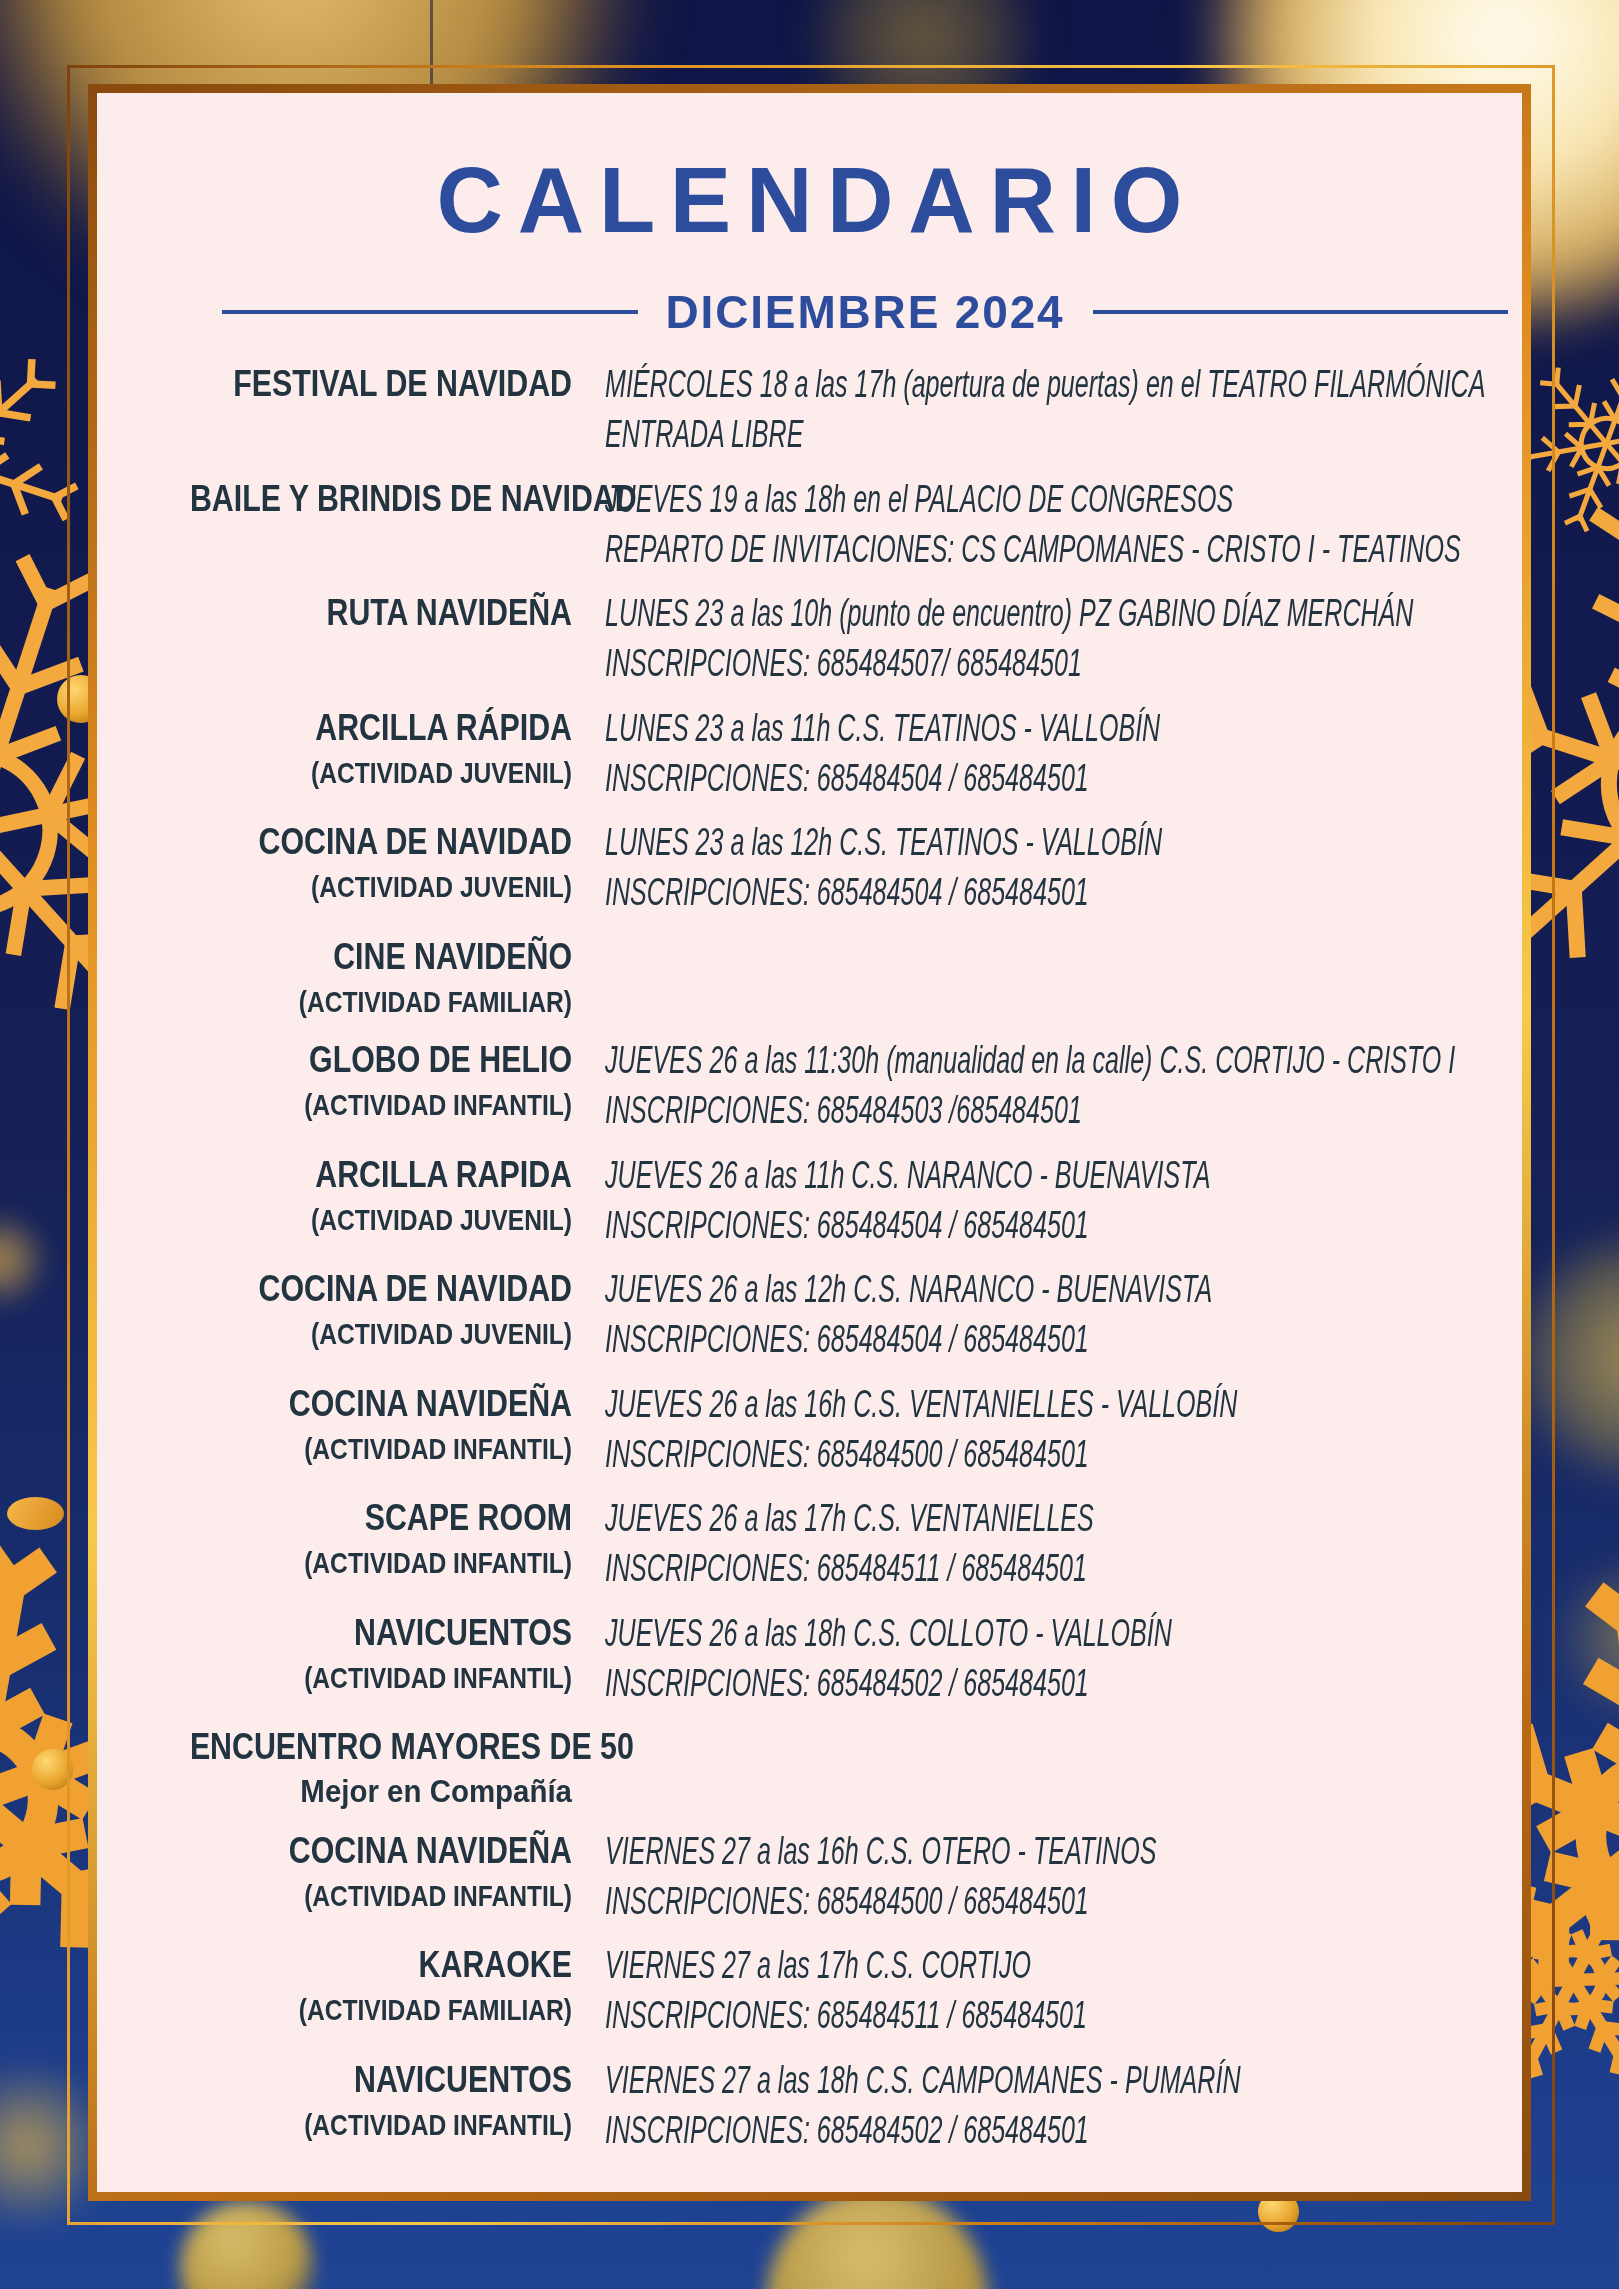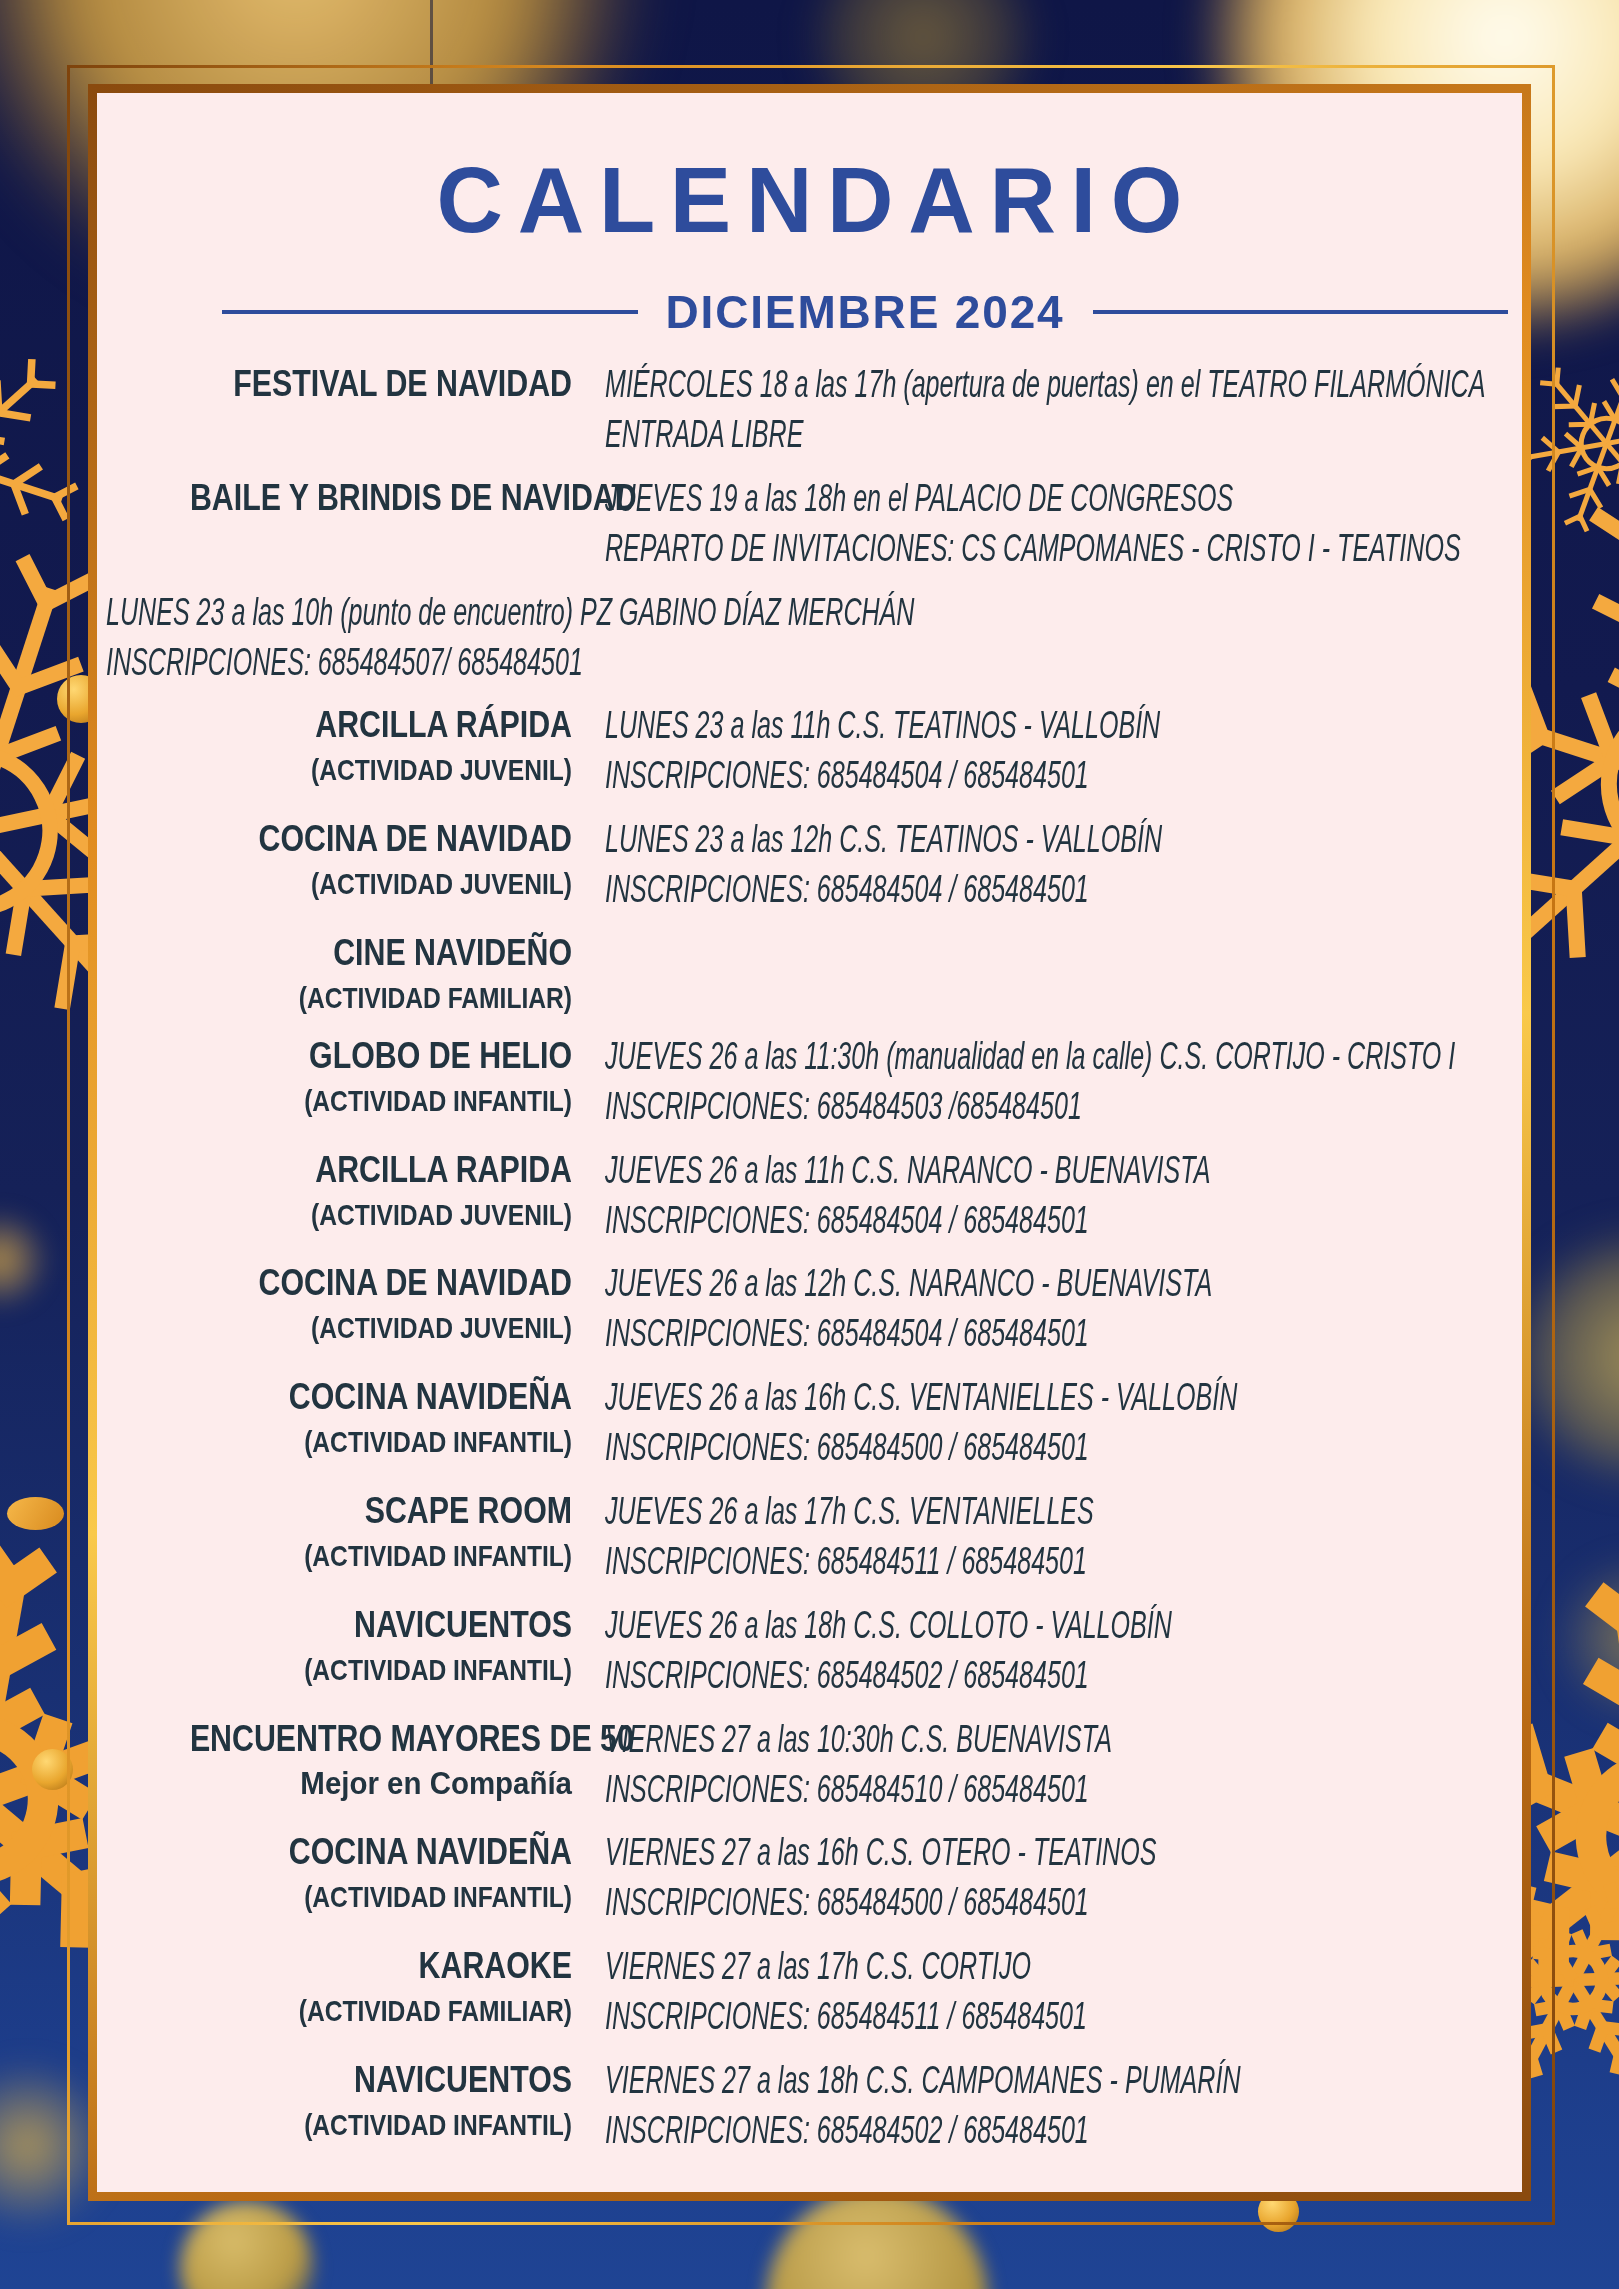--- a/index.html
+++ b/index.html
@@ -174,20 +174,24 @@
         <div class="event-name">BAILE Y BRINDIS DE NAVIDAD</div>
 
       </div>
       <div class="event-details">
         <div class="event-line event-line-1">JUEVES 19 a las 18h en el PALACIO DE CONGRESOS</div>
         <div class="event-line event-line-2">REPARTO DE INVITACIONES: CS CAMPOMANES - CRISTO I - TEATINOS</div>
       </div>
     </div>
 
     <div class="event-row">
+      <div class="event-label">
+        <div class="event-name">RUTA NAVIDEÑA</div>
+
+      </div>
       <div class="event-details">
         <div class="event-line event-line-1">LUNES 23 a las 10h (punto de encuentro) PZ GABINO DÍAZ MERCHÁN</div>
         <div class="event-line event-line-2">INSCRIPCIONES: 685484507/ 685484501</div>
       </div>
     </div>
 
     <div class="event-row">
       <div class="event-label">
         <div class="event-name">ARCILLA RÁPIDA</div>
         <div class="event-sub">(ACTIVIDAD JUVENIL)</div>
@@ -280,24 +284,20 @@
         <div class="event-line event-line-1">JUEVES 26 a las 18h C.S. COLLOTO - VALLOBÍN</div>
         <div class="event-line event-line-2">INSCRIPCIONES: 685484502 / 685484501</div>
       </div>
     </div>
 
     <div class="event-row">
       <div class="event-label">
         <div class="event-name">ENCUENTRO MAYORES DE 50</div>
         <div class="event-sub mixed">Mejor en Compañía</div>
       </div>
-      <div class="event-details">
-        <div class="event-line event-line-1">VIERNES 27 a las 10:30h C.S. BUENAVISTA</div>
-        <div class="event-line event-line-2">INSCRIPCIONES: 685484510 / 685484501</div>
-      </div>
     </div>
 
     <div class="event-row">
       <div class="event-label">
         <div class="event-name">COCINA NAVIDEÑA</div>
         <div class="event-sub">(ACTIVIDAD INFANTIL)</div>
       </div>
       <div class="event-details">
         <div class="event-line event-line-1">VIERNES 27 a las 16h C.S. OTERO - TEATINOS</div>
         <div class="event-line event-line-2">INSCRIPCIONES: 685484500 / 685484501</div>

